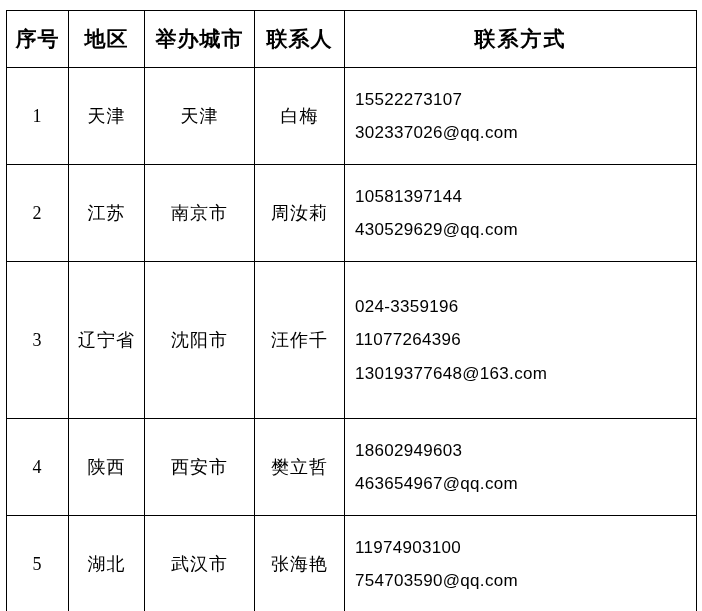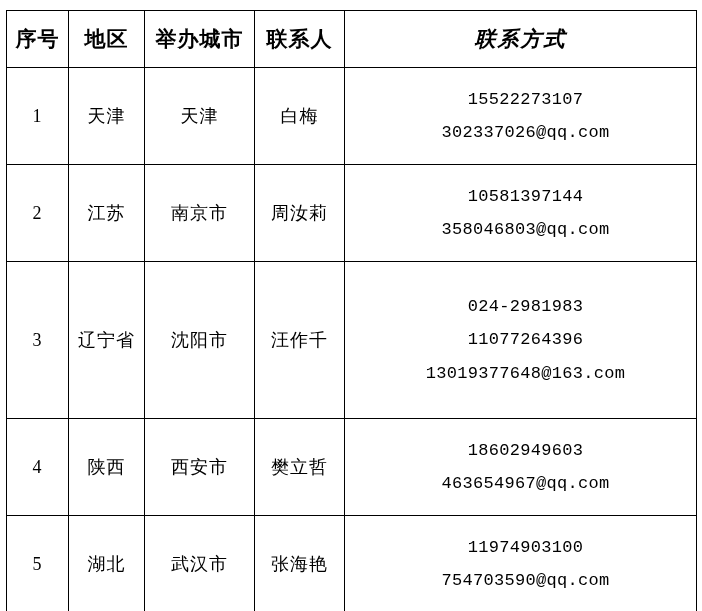--- a/index.html
+++ b/index.html
@@ -42,33 +42,32 @@
 
   thead th {
     height: 56px;
     font-size: 21px;
     font-weight: bold;
     text-align: center;
     letter-spacing: 1px;
   }
   thead th.contact-head {
     letter-spacing: 2px;
-    font-style: italic;
   }
 
   tbody td {
     font-size: 18px;
     text-align: center;
   }
   tbody td.cell-contact {
-    text-align: center;
+    text-align: left;
     padding: 8px 0 8px 10px;
     font-size: 17px;
     line-height: 1.95;
-    font-family: Liberation Mono, monospace;
+    font-family: Liberation Sans, sans-serif;
     letter-spacing: 0.3px;
   }
   tbody td.cell-contact .line {
     display: block;
     white-space: nowrap;
   }
   tbody tr.row-2lines td { height: 80px; }
   tbody tr.row-3lines td { height: 140px; }
   tbody td.cell-index,
   tbody td.cell-region,
@@ -109,30 +108,30 @@
           <span class="line">302337026@qq.com</span>
         </td>
       </tr>
       <tr class="row-2lines">
         <td class="cell-index">2</td>
         <td class="cell-region">江苏</td>
         <td class="cell-city">南京市</td>
         <td class="cell-person">周汝莉</td>
         <td class="cell-contact">
           <span class="line">10581397144</span>
-          <span class="line">358046803@qq.com</span>
+          <span class="line">430529629@qq.com</span>
         </td>
       </tr>
       <tr class="row-3lines">
         <td class="cell-index">3</td>
         <td class="cell-region">辽宁省</td>
         <td class="cell-city">沈阳市</td>
         <td class="cell-person">汪作千</td>
         <td class="cell-contact">
-          <span class="line">024-2981983</span>
+          <span class="line">024-3359196</span>
           <span class="line">11077264396</span>
           <span class="line">13019377648@163.com</span>
         </td>
       </tr>
       <tr class="row-2lines">
         <td class="cell-index">4</td>
         <td class="cell-region">陕西</td>
         <td class="cell-city">西安市</td>
         <td class="cell-person">樊立哲</td>
         <td class="cell-contact">

